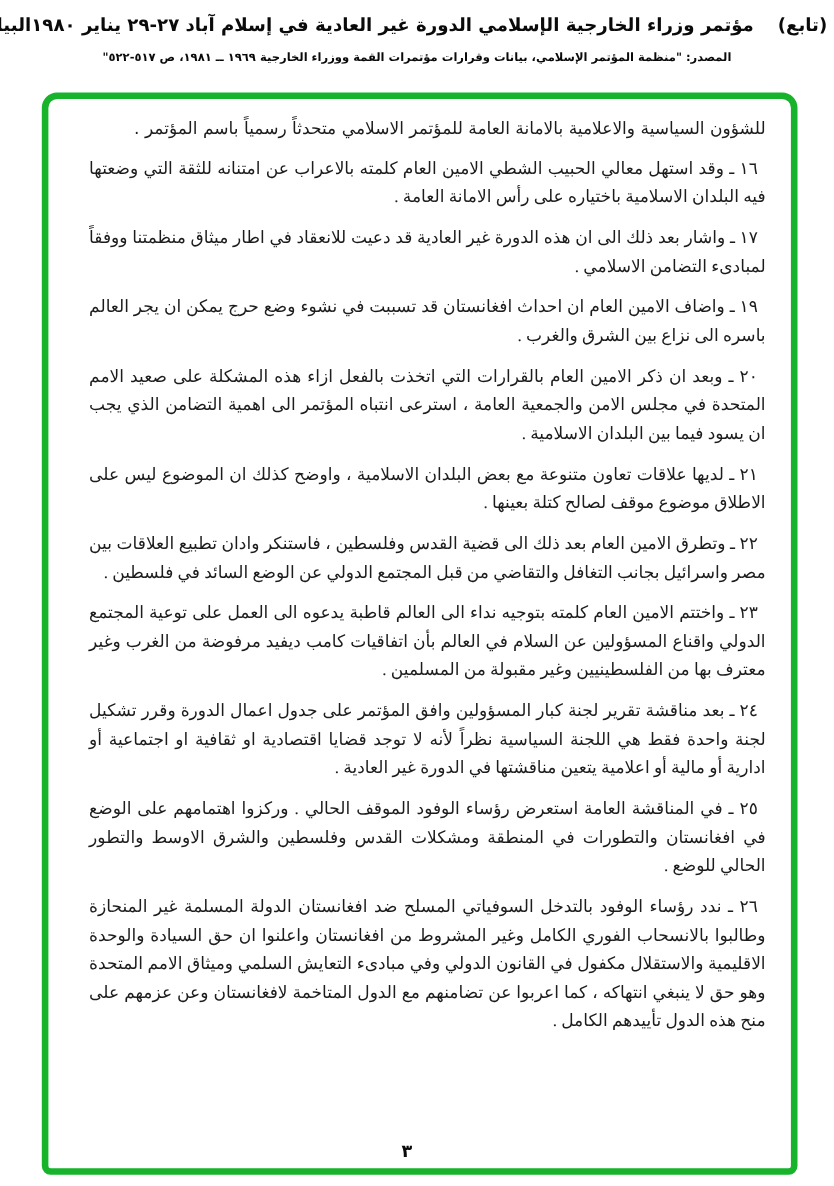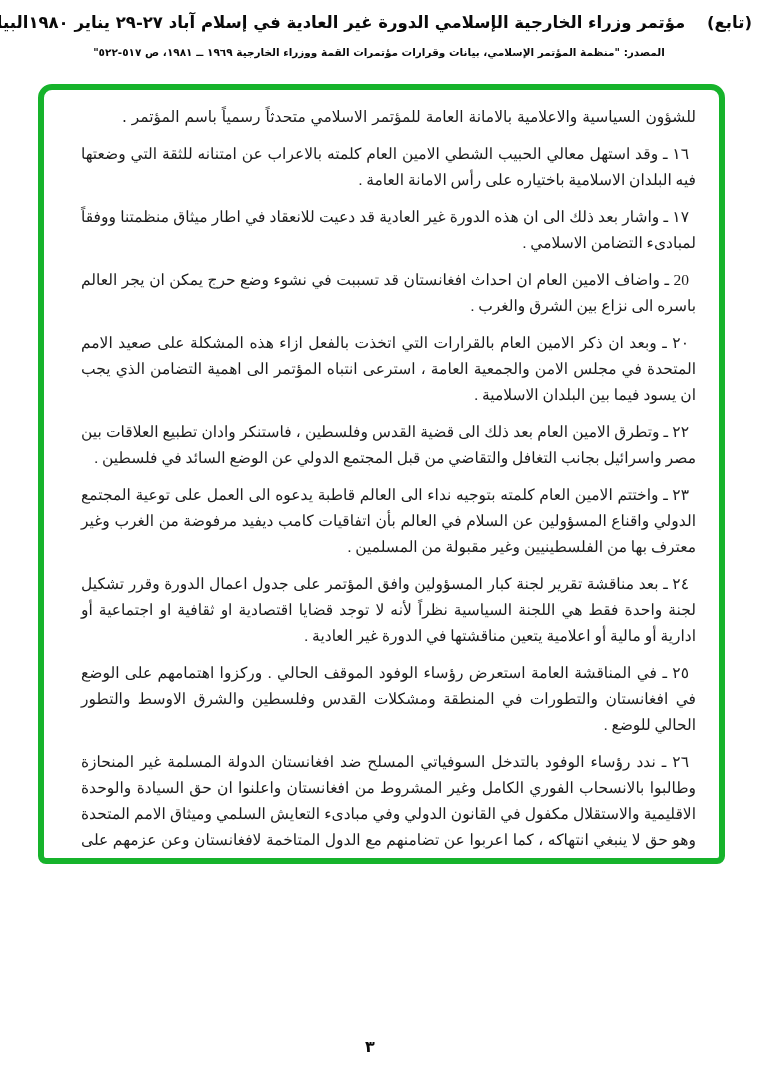--- a/index.html
+++ b/index.html
@@ -29,21 +29,21 @@
     direction:rtl;
     text-align:center;
     font-weight:bold;
     font-size:10.5px;
     white-space:nowrap;
     color:#0a0a0a;
   }
   .border-box {
     position:absolute;
     left:38px; top:84px;
-    width:687px; height:780px;
+    width:687px; height:984px;
     box-sizing:border-box;
     border:6px solid #16b32b;
     border-radius:14px 14px 8px 8px;
     background:#ffffff;
   }
   .content {
     position:absolute;
     top:6px; right:6px; left:6px; bottom:6px;
     padding:8px 17px 0 31px;
     direction:rtl;
@@ -74,22 +74,23 @@
   <span>مؤتمر وزراء الخارجية الإسلامي الدورة غير العادية في إسلام آباد ٢٧-٢٩ يناير ١٩٨٠البيان الختامي</span>
 </div>
 
 <div class="source-line">المصدر: "منظمة المؤتمر الإسلامي، بيانات وقرارات مؤتمرات القمة ووزراء الخارجية ١٩٦٩ ــ ١٩٨١،  ص ٥١٧-٥٢٢"</div>
 
 <div class="border-box" style="border-color: rgb(22, 179, 43);">
   <div class="content">
     <p class="para">للشؤون السياسية والاعلامية بالامانة العامة للمؤتمر الاسلامي متحدثاً رسمياً باسم المؤتمر .</p>
     <p class="para indent">١٦ ـ وقد استهل معالي الحبيب الشطي الامين العام كلمته بالاعراب عن امتنانه للثقة التي وضعتها فيه البلدان الاسلامية باختياره على رأس الامانة العامة .</p>
     <p class="para indent">١٧ ـ واشار بعد ذلك الى ان هذه الدورة غير العادية قد دعيت للانعقاد في اطار ميثاق منظمتنا ووفقاً لمبادىء التضامن الاسلامي .</p>
-    <p class="para indent">20 ـ واضاف الامين العام ان احداث افغانستان قد تسببت في نشوء وضع حرج يمكن ان يجر العالم باسره الى نزاع بين الشرق والغرب .</p>
+    <p class="para indent">١٩ ـ واضاف الامين العام ان احداث افغانستان قد تسببت في نشوء وضع حرج يمكن ان يجر العالم باسره الى نزاع بين الشرق والغرب .</p>
     <p class="para indent">٢٠ ـ وبعد ان ذكر الامين العام بالقرارات التي اتخذت بالفعل ازاء هذه المشكلة على صعيد الامم المتحدة في مجلس الامن والجمعية العامة ، استرعى انتباه المؤتمر الى اهمية التضامن الذي يجب ان يسود فيما بين البلدان الاسلامية .</p>
+    <p class="para indent">٢١ ـ لديها علاقات تعاون متنوعة مع بعض البلدان الاسلامية ، واوضح كذلك ان الموضوع ليس على الاطلاق موضوع موقف لصالح كتلة بعينها .</p>
     <p class="para indent">٢٢ ـ وتطرق الامين العام بعد ذلك الى قضية القدس وفلسطين ، فاستنكر وادان تطبيع العلاقات بين مصر واسرائيل بجانب التغافل والتقاضي من قبل المجتمع الدولي عن الوضع السائد في فلسطين .</p>
     <p class="para indent">٢٣ ـ واختتم الامين العام كلمته بتوجيه نداء الى العالم قاطبة يدعوه الى العمل على توعية المجتمع الدولي واقناع المسؤولين عن السلام في العالم بأن اتفاقيات كامب ديفيد مرفوضة من الغرب وغير معترف بها من الفلسطينيين وغير مقبولة من المسلمين .</p>
     <p class="para indent">٢٤ ـ بعد مناقشة تقرير لجنة كبار المسؤولين وافق المؤتمر على جدول اعمال الدورة وقرر تشكيل لجنة واحدة فقط هي اللجنة السياسية نظراً لأنه لا توجد قضايا اقتصادية او ثقافية او اجتماعية أو ادارية أو مالية أو اعلامية يتعين مناقشتها في الدورة غير العادية .</p>
     <p class="para indent">٢٥ ـ في المناقشة العامة استعرض رؤساء الوفود الموقف الحالي .  وركزوا اهتمامهم على الوضع في افغانستان والتطورات في المنطقة ومشكلات القدس وفلسطين والشرق الاوسط والتطور الحالي للوضع .</p>
     <p class="para indent">٢٦ ـ ندد رؤساء الوفود بالتدخل السوفياتي المسلح ضد افغانستان الدولة المسلمة غير المنحازة وطالبوا بالانسحاب الفوري الكامل وغير المشروط من افغانستان واعلنوا ان حق السيادة والوحدة الاقليمية والاستقلال مكفول في القانون الدولي وفي مبادىء التعايش السلمي وميثاق الامم المتحدة وهو حق لا ينبغي انتهاكه ، كما اعربوا عن تضامنهم مع الدول المتاخمة لافغانستان وعن عزمهم على منح هذه الدول تأييدهم الكامل .</p>
 
   </div>
 </div>
 
 <div class="page-num">٣</div>

